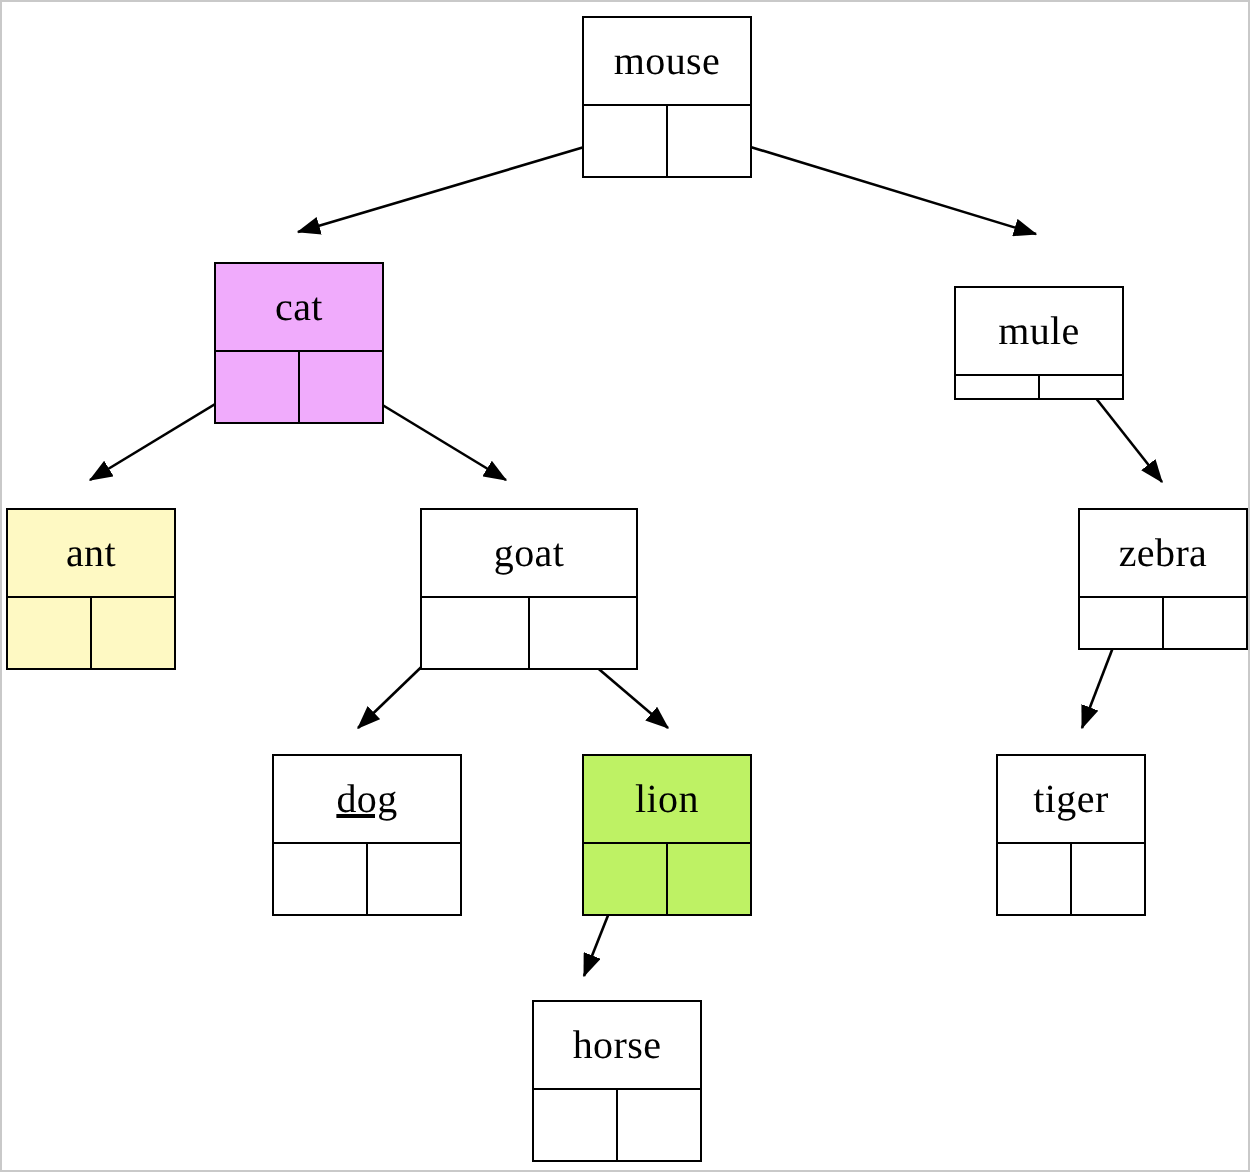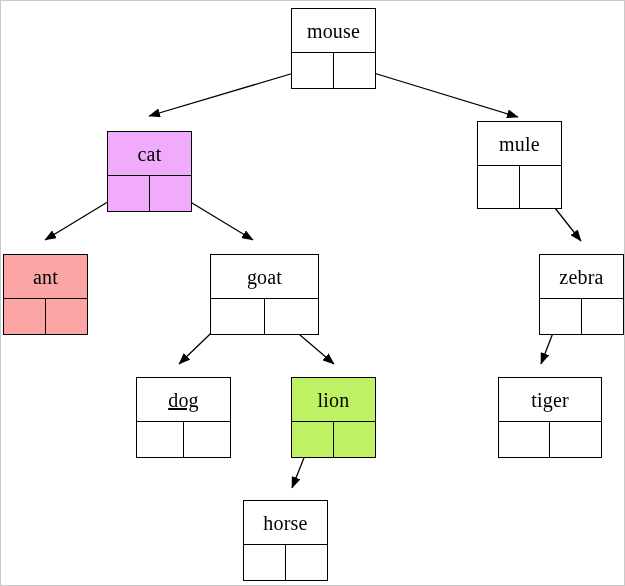--- a/index.html
+++ b/index.html
@@ -91,70 +91,70 @@
           <div class="ptr ptr-right"></div>
         </div>
       </div>
       <div class="node" style="left: 106px; top: 130px; width: 85px; height: 81px; border-color: rgb(0, 0, 0); background: #f0abfc;">
         <div class="node-label">cat</div>
         <div class="node-ptrs">
           <div class="ptr ptr-left" style="border-right-color: rgb(0, 0, 0);"></div>
           <div class="ptr ptr-right"></div>
         </div>
       </div>
-      <div class="node" style="left: 476px; top: 120px; width: 85px; height: 88px; border-color: rgb(0, 0, 0); background: rgb(255, 255, 255);">
+      <div class="node" style="left: 476px; top: 142px; width: 85px; height: 57px; border-color: rgb(0, 0, 0); background: rgb(255, 255, 255);">
         <div class="node-label">mule</div>
         <div class="node-ptrs">
           <div class="ptr ptr-left" style="border-right-color: rgb(0, 0, 0);"></div>
           <div class="ptr ptr-right"></div>
         </div>
       </div>
-      <div class="node" style="left: 2px; top: 253px; width: 85px; height: 81px; border-color: rgb(0, 0, 0); background: #fca5a5;">
+      <div class="node" style="left: 2px; top: 253px; width: 85px; height: 81px; border-color: rgb(0, 0, 0); background: #fef9c3;">
         <div class="node-label">ant</div>
         <div class="node-ptrs">
           <div class="ptr ptr-left" style="border-right-color: rgb(0, 0, 0);"></div>
           <div class="ptr ptr-right"></div>
         </div>
       </div>
       <div class="node" style="left: 209px; top: 253px; width: 109px; height: 81px; border-color: rgb(0, 0, 0); background: rgb(255, 255, 255);">
         <div class="node-label">goat</div>
         <div class="node-ptrs">
           <div class="ptr ptr-left" style="border-right-color: rgb(0, 0, 0);"></div>
           <div class="ptr ptr-right"></div>
         </div>
       </div>
-      <div class="node" style="left: 538px; top: 253px; width: 85px; height: 81px; border-color: rgb(0, 0, 0); background: rgb(255, 255, 255);">
+      <div class="node" style="left: 538px; top: 253px; width: 85px; height: 71px; border-color: rgb(0, 0, 0); background: rgb(255, 255, 255);">
         <div class="node-label">zebra</div>
         <div class="node-ptrs">
           <div class="ptr ptr-left" style="border-right-color: rgb(0, 0, 0);"></div>
           <div class="ptr ptr-right"></div>
         </div>
       </div>
       <div class="node" style="left: 135px; top: 376px; width: 95px; height: 81px; border-color: rgb(0, 0, 0); background: rgb(255, 255, 255); text-decoration: underline;">
         <div class="node-label">dog</div>
         <div class="node-ptrs">
           <div class="ptr ptr-left" style="border-right-color: rgb(0, 0, 0);"></div>
           <div class="ptr ptr-right"></div>
         </div>
       </div>
       <div class="node" style="left: 290px; top: 376px; width: 85px; height: 81px; border-color: rgb(0, 0, 0); background: #bef264;">
         <div class="node-label">lion</div>
         <div class="node-ptrs">
           <div class="ptr ptr-left" style="border-right-color: rgb(0, 0, 0);"></div>
           <div class="ptr ptr-right"></div>
         </div>
       </div>
-      <div class="node" style="left: 497px; top: 376px; width: 104px; height: 81px; border-color: rgb(0, 0, 0); background: rgb(255, 255, 255);">
+      <div class="node" style="left: 497px; top: 376px; width: 75px; height: 81px; border-color: rgb(0, 0, 0); background: rgb(255, 255, 255);">
         <div class="node-label">tiger</div>
         <div class="node-ptrs">
           <div class="ptr ptr-left" style="border-right-color: rgb(0, 0, 0);"></div>
           <div class="ptr ptr-right"></div>
         </div>
       </div>
-      <div class="node" style="left: 242px; top: 499px; width: 85px; height: 81px; border-color: rgb(0, 0, 0); background: rgb(255, 255, 255);">
+      <div class="node" style="left: 265px; top: 499px; width: 85px; height: 81px; border-color: rgb(0, 0, 0); background: rgb(255, 255, 255);">
         <div class="node-label">horse</div>
         <div class="node-ptrs">
           <div class="ptr ptr-left" style="border-right-color: rgb(0, 0, 0);"></div>
           <div class="ptr ptr-right"></div>
         </div>
       </div>
     </div>
 </div>
 
 </body></html>

